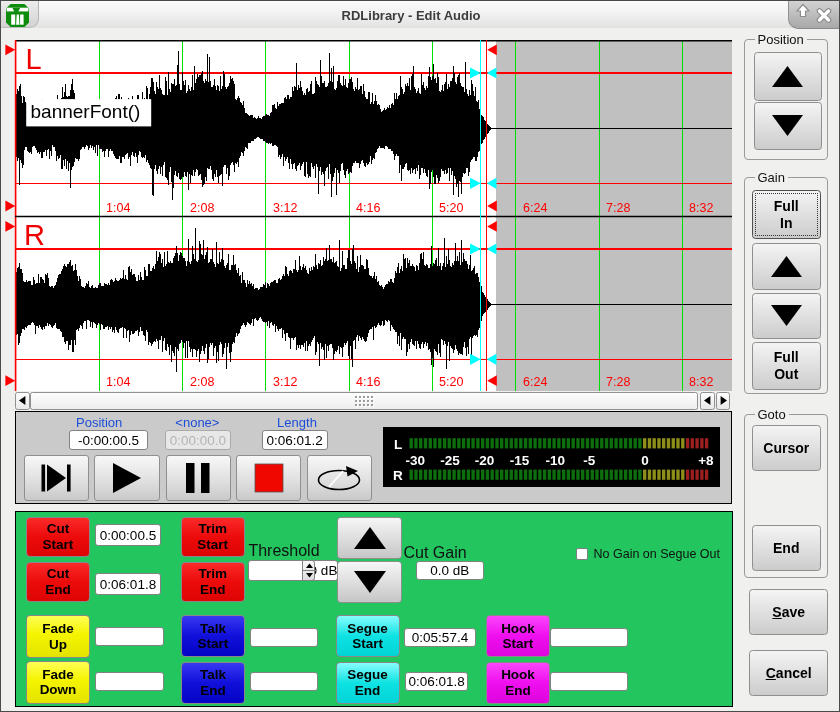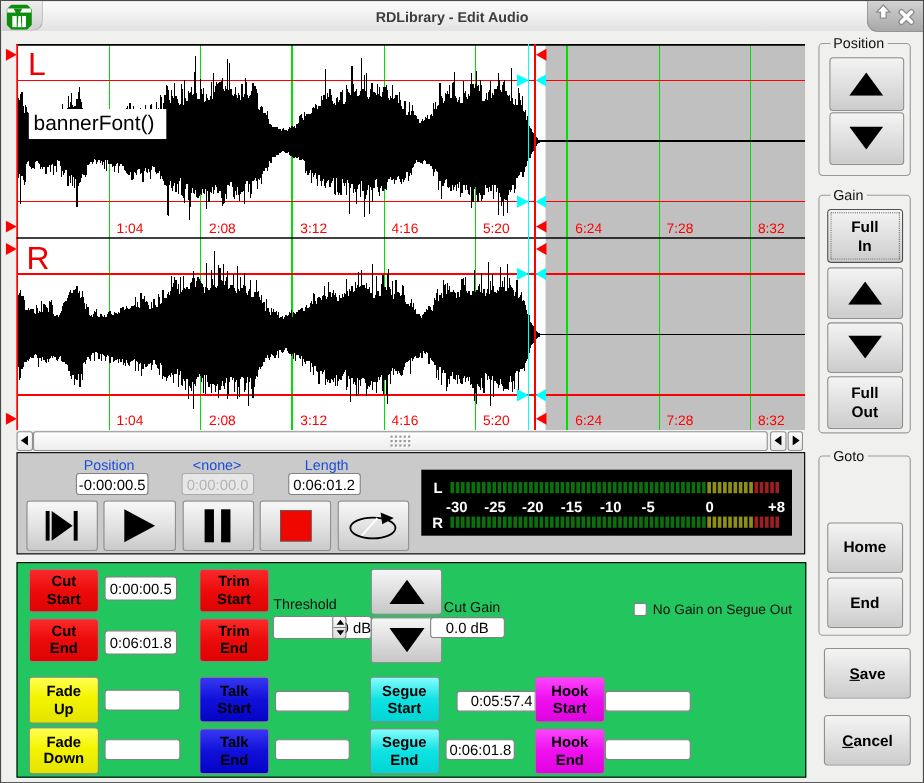--- a/index.html
+++ b/index.html
@@ -21,21 +21,21 @@
 .grip { position:absolute; width:2px; height:2px; background:#9a9a9a; box-shadow:1px 1px 0 #fff; }
 
 #transport { position:absolute; left:14px; top:411px; width:717px; height:92.5px; background:#cacaca; border:1.8px solid #000; }
 #transport .lab { position:absolute; font-size:13px; color:#1d4ed8; transform:translateX(-50%); top:3px; }
 .fld { position:absolute; height:20px; background:#fff; border:1px solid #828282; border-radius:3px; font-size:13.5px; color:#000; text-align:center; line-height:19px; }
 .tbtn { position:absolute; top:43.4px; width:65.4px; height:45.8px; background:linear-gradient(#f8f8f8,#dedede 60%,#c9c9c9); border:1px solid #8f8f8f; border-radius:3px; display:flex; align-items:center; justify-content:center; }
 
 #bottom { position:absolute; left:14px; top:511px; width:717.5px; height:196px; background:#22c55e; border:1.8px solid #000; }
 .cbtn { position:absolute; width:64px; border:1px solid #888; border-radius:4px; display:flex; align-items:center; justify-content:center; text-align:center; font-size:13.5px; font-weight:bold; color:#000; line-height:15.5px; }
 .gbtn { background:linear-gradient(#f6f6f6,#dcdcdc 55%,#c6c6c6); border:1px solid #8f8f8f; border-radius:3.5px; position:absolute; display:flex; align-items:center; justify-content:center; }
-.lab2 { position:absolute; font-size:13px; color:#111; }
+.lab2 { position:absolute; font-size:16px; color:#111; }
 
 .group { position:absolute; left:742.5px; width:84px; border:1px solid #9a9a9a; border-radius:4px; }
 .group > span { position:absolute; top:-8px; left:10px; background:#f0f0ef; padding:0 3px; font-size:13px; color:#111; }
 .sbbtn { position:absolute; left:7.5px; width:68.5px; background:linear-gradient(#f4f4f4,#dedede 55%,#cccccc); border:1px solid #8f8f8f; border-radius:3.5px; display:flex; align-items:center; justify-content:center; font-size:14px; font-weight:bold; color:#000; text-align:center; line-height:16.5px; }
 </style></head>
 <body>
 <div id="titlebar">
  <div id="tb-left"></div>
  <div id="tb-right"></div>
  <svg class="abs" style="left:5px;top:3px" width="23" height="23" viewBox="0 0 23 23">
@@ -148,21 +148,21 @@
 <div class="grip" style="left:354px;top:403.5px"></div>
 <div class="grip" style="left:358px;top:403.5px"></div>
 <div class="grip" style="left:362px;top:403.5px"></div>
 <div class="grip" style="left:366px;top:403.5px"></div>
 <div class="grip" style="left:370px;top:403.5px"></div>
 
 <div id="transport">
   <div class="lab" style="left:83.2px">Position</div>
   <div class="lab" style="left:181.4px">&lt;none&gt;</div>
   <div class="lab" style="left:281px">Length</div>
-  <div class="fld" style="left:53px;top:18.1px;width:66px">-0:00:00.5</div>
+  <div class="fld" style="left:53px;top:18.1px;width:79px">-0:00:00.5</div>
   <div class="fld" style="left:149.2px;top:18.1px;width:65.4px;background:#e7e7e7;color:#b4b4b4;border-color:#aaa">0:00:00.0</div>
   <div class="fld" style="left:245.6px;top:18.1px;width:66.1px">0:06:01.2</div>
   <div class="tbtn" style="left:7.8px">
       <svg width="30" height="28" viewBox="0 0 30 28">
         <rect x="0.5" y="0.5" width="3.6" height="27" fill="#000"></rect>
         <polygon points="6,0.5 25,14 6,27.5" fill="#000"></polygon>
         <rect x="26" y="0.5" width="3.6" height="27" fill="#000"></rect>
       </svg>
     </div>
   <div class="tbtn" style="left:78.4px">
@@ -348,34 +348,34 @@
       <svg width="32" height="22" viewBox="0 0 32 22">
         <polygon points="16,0 32,22 0,22" fill="#000"></polygon>
       </svg>
     </div>
   <div class="gbtn" style="left:321px;top:48.5px;width:65px;height:42.5px">
       <svg width="32" height="22" viewBox="0 0 32 22">
         <polygon points="0,0 32,0 16,22" fill="#000"></polygon>
       </svg>
     </div>
   <div class="lab2" style="left:387.5px;top:31.5px">Cut Gain</div>
-  <div class="fld" style="left:375px;top:48.5px;width:67.5px;height:19.5px;line-height:18px">0.0 dB</div>
+  <div class="fld" style="left:400px;top:48.5px;width:67.5px;height:19.5px;line-height:18px">0.0 dB</div>
   <div class="abs" style="left:560px;top:36px;width:12px;height:12px;background:#fff;border:1.2px solid #808080;border-radius:2px"></div>
   <div class="lab2" style="left:577.5px;top:35px;font-size:12.5px">No Gain on Segue Out</div>
 
   <div class="cbtn" style="left:10px;top:103px;height:43px;background:linear-gradient(#ffff55,#f4f400 45%,#e3e300)">Fade<br>Up</div>
   <div class="fld" style="left:79px;top:115px;width:68.5px;height:19px;line-height:18px"></div>
   <div class="cbtn" style="left:10px;top:148.8px;height:43px;background:linear-gradient(#ffff55,#f4f400 45%,#e3e300)">Fade<br>Down</div>
   <div class="fld" style="left:79px;top:160.3px;width:68.5px;height:19px;line-height:18px"></div>
   <div class="cbtn" style="left:165px;top:103.4px;height:42px;background:linear-gradient(#3838f2,#1010da 50%,#0404c6)">Talk<br>Start</div>
   <div class="fld" style="left:234px;top:115.6px;width:68px;height:19px;line-height:18px"></div>
   <div class="cbtn" style="left:165px;top:149.9px;height:42px;background:linear-gradient(#3838f2,#1010da 50%,#0404c6)">Talk<br>End</div>
   <div class="fld" style="left:234px;top:160.3px;width:68px;height:19px;line-height:18px"></div>
   <div class="cbtn" style="left:319.6px;top:103.4px;height:42px;background:linear-gradient(#86fdfd,#0fe2e2 50%,#00d4d4)">Segue<br>Start</div>
-  <div class="fld" style="left:399px;top:115.6px;width:82px;height:19px;line-height:18px">0:05:57.4</div>
+  <div class="fld" style="left:388px;top:115.6px;width:72px;height:19px;line-height:18px">0:05:57.4</div>
   <div class="cbtn" style="left:319.6px;top:149.9px;height:42px;background:linear-gradient(#86fdfd,#0fe2e2 50%,#00d4d4)">Segue<br>End</div>
   <div class="fld" style="left:389.2px;top:160.3px;width:63px;height:19px;line-height:18px">0:06:01.8</div>
   <div class="cbtn" style="left:470px;top:103.4px;height:42px;background:linear-gradient(#fb46fb,#ef0fef 50%,#de04de)">Hook<br>Start</div>
   <div class="fld" style="left:534.2px;top:115.6px;width:78px;height:19px;line-height:18px"></div>
   <div class="cbtn" style="left:470px;top:149.9px;height:42px;background:linear-gradient(#fb46fb,#ef0fef 50%,#de04de)">Hook<br>End</div>
   <div class="fld" style="left:534.2px;top:160.3px;width:78px;height:19px;line-height:18px"></div>
 </div>
 
 <div class="group" style="top:39px;height:120.5px">
     <span>Position</span>
@@ -400,20 +400,20 @@
     </div>
   <div class="sbbtn" style="top:115px;height:46.6px">
       <svg width="31" height="21" viewBox="0 0 31 21">
         <polygon points="0,0 31,0 15.5,21" fill="#000"></polygon>
       </svg>
     </div>
   <div class="sbbtn" style="top:164.1px;height:48.4px">Full<br>Out</div>
 </div>
 <div class="group" style="top:414px;height:163.5px">
     <span>Goto</span>
-  <div class="sbbtn" style="top:59.6px;height:46px">Home</div>
+  <div class="sbbtn" style="top:10.1px;height:46px">Cursor</div>
   <div class="sbbtn" style="top:109.6px;height:46.4px">End</div>
 </div>
 <div class="sbbtn" style="left:748.1px;top:589.3px;width:79.2px;height:46px">
     <span><u>S</u>ave</span>
   </div>
 <div class="sbbtn" style="left:748.1px;top:649.8px;width:79.2px;height:46px">
     <span><u>C</u>ancel</span>
   </div>
 </body></html>

